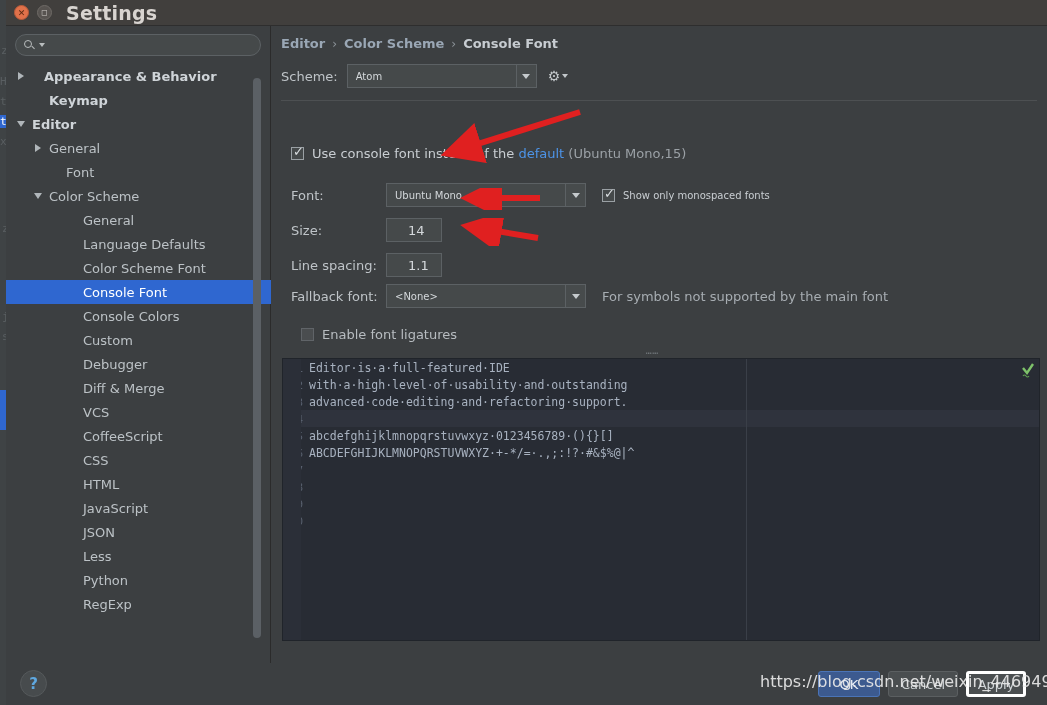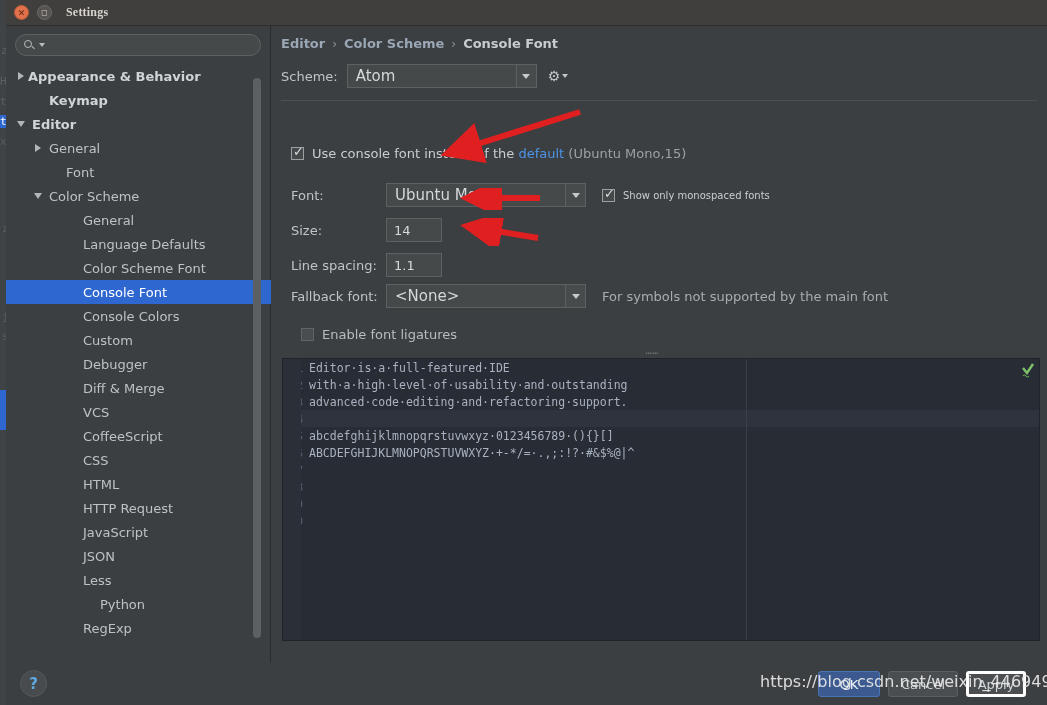--- a/index.html
+++ b/index.html
@@ -20,22 +20,22 @@
     position: absolute; left: 6px; top: 0; width: 1041px; height: 26px;
     background: #413f3d;
     border-bottom: 1px solid #2e2e2e;
     display: flex; align-items: center;
   }
   .win-btn { width: 15px; height: 15px; border-radius: 50%; margin-left: 8px;
     display: flex; align-items: center; justify-content: center;
     font-size: 9px; color: #3a2a20; }
   .win-close { background: #e0714a; border: 1px solid #b95a39; color: #5c2a12; }
   .win-max   { background: #575350; border: 1px solid #6e6a66; color: #cfcbc8; font-size: 8px; }
-  .win-title { margin-left: 14px; font-size: 12px; font-weight: bold; color: #d8d4d0;
-               letter-spacing: .2px; font-family: Liberation Serif, serif; }
+  .win-title { margin-left: 14px; font-size: 19px; font-weight: bold; color: #d8d4d0;
+               letter-spacing: .2px; }
 
   
   .sidebar {
     position: absolute; left: 6px; top: 26px; width: 265px; height: 637px;
     background: #3c3f41; border-right: 1px solid #2b2b2b;
   }
   .search-wrap { padding: 8px 9px 6px 9px; }
   .search-box {
     height: 22px; border: 1px solid #5c6164; border-radius: 11px;
     background: #45494a; display: flex; align-items: center; padding: 0 8px;
@@ -72,21 +72,21 @@
   .crumbs { position: absolute; left: 10px; top: 10px; display: flex; align-items: center;
     font-size: 13px; font-weight: bold; }
   .crumb { color: #9aa7b5; }
   .crumb.last { color: #c7ccd1; }
   .crumb-sep { color: #8d949a; margin: 0 7px; font-size: 12px; font-weight: normal; }
 
   .scheme-row { position: absolute; left: 10px; top: 38px; display: flex; align-items: center; }
   .lbl { font-size: 13px; color: #bfc4c8; }
   .combo { height: 24px; background: #45494a; border: 1px solid #5c6164;
     display: flex; align-items: center; }
-  .combo .val { flex: 1; font-size: 15px; color: #d4d8db; padding: 0 8px; white-space: nowrap; }
+  .combo .val { flex: 1; font-size: 10px; color: #d4d8db; padding: 0 8px; white-space: nowrap; }
   .combo .arrow-btn { width: 20px; height: 100%; border-left: 1px solid #5c6164;
     display: flex; align-items: center; justify-content: center; background: #474b4c; }
   .combo .arrow-btn i { width: 0; height: 0; border-left: 4px solid transparent;
     border-right: 4px solid transparent; border-top: 5px solid #c5cacd; display: block; }
   .gear { margin-left: 11px; display: flex; align-items: center; color: #c2c7ca; font-size: 13px; }
   .gear .cog { font-size: 14px; line-height: 1; }
   .gear .cc { width: 0; height: 0; margin-left: 2px; border-left: 3.5px solid transparent;
     border-right: 3.5px solid transparent; border-top: 4.5px solid #c2c7ca; }
 
   .divider { position: absolute; left: 10px; top: 74px; width: 756px; height: 1px; background: #4d5052; }
@@ -100,21 +100,21 @@
 
   .row-usefont { position: absolute; left: 20px; top: 120px; display: flex; align-items: center; }
   .row-usefont .t { margin-left: 8px; font-size: 13px; color: #c9ced2; }
   .a-default { color: #4d94e8; }
   .dim { color: #9ba1a6; }
 
   .form { position: absolute; left: 20px; top: 157px; }
   .frow { display: flex; align-items: center; margin-bottom: 11px; }
   .frow .fl { width: 95px; font-size: 13px; color: #bfc4c8; }
   .txtbox { height: 24px; background: #45494a; border: 1px solid #5c6164;
-    display: flex; align-items: center; padding: 0 7px; font-size: 13px; color: #d4d8db; }
+    display: flex; align-items: center; padding: 0 21px; font-size: 13px; color: #d4d8db; }
   .side-chk { margin-left: 16px; display: flex; align-items: center; }
   .side-chk .t { margin-left: 8px; font-size: 10px; color: #c9ced2; }
   .hint { margin-left: 16px; font-size: 13px; color: #a7adb2; }
 
   .row-fallback { position: absolute; left: 20px; top: 258px; display: flex; align-items: center; }
   .row-fallback .fl { width: 95px; font-size: 13px; color: #bfc4c8; }
   .row-lig { position: absolute; left: 30px; top: 301px; display: flex; align-items: center; }
   .row-lig .t { margin-left: 8px; font-size: 13px; color: #b7bcc0; }
 
   
@@ -186,21 +186,21 @@
         <span class="search-caret"></span>
         <input class="search-input" type="text" placeholder="" style="">
       </div>
     </div>
 
     <div class="tree" id="tree">
         <div class="tree-item bold">
           <span class="twisty" style="margin-left: 8px;">
             <i class="tri-r"></i>
           </span>
-          <span style="margin-left: 0;">Appearance &amp; Behavior</span>
+          <span style="margin-left: 16px;">Appearance &amp; Behavior</span>
         </div>
         <div class="tree-item bold">
           <span class="twisty" style="margin-left: 25px;"></span>
           <span style="margin-left: 4px;">Keymap</span>
         </div>
         <div class="tree-item bold">
           <span class="twisty" style="margin-left: 8px;">
             <i class="tri-d"></i>
           </span>
           <span style="margin-left: 4px;">Editor</span>
@@ -264,37 +264,33 @@
         <div class="tree-item">
           <span class="twisty" style="margin-left: 59px;"></span>
           <span style="margin-left: 4px;">CSS</span>
         </div>
         <div class="tree-item">
           <span class="twisty" style="margin-left: 59px;"></span>
           <span style="margin-left: 4px;">HTML</span>
         </div>
         <div class="tree-item">
           <span class="twisty" style="margin-left: 59px;"></span>
-          <span style="margin-left: 4px;">HTTP Request</span>
-        </div>
-        <div class="tree-item">
-          <span class="twisty" style="margin-left: 59px;"></span>
           <span style="margin-left: 4px;">JavaScript</span>
         </div>
         <div class="tree-item">
           <span class="twisty" style="margin-left: 59px;"></span>
           <span style="margin-left: 4px;">JSON</span>
         </div>
         <div class="tree-item">
           <span class="twisty" style="margin-left: 59px;"></span>
           <span style="margin-left: 4px;">Less</span>
         </div>
         <div class="tree-item">
           <span class="twisty" style="margin-left: 59px;"></span>
-          <span style="margin-left: 21px; text-align: center;">Python</span>
+          <span style="margin-left: 4px; text-align: center;">Python</span>
         </div>
         <div class="tree-item">
           <span class="twisty" style="margin-left: 59px;"></span>
           <span style="margin-left: 4px;">RegExp</span>
         </div>
       </div>
 
     <div class="sb-track"></div>
     <div class="sb-thumb"></div>
   </div>

